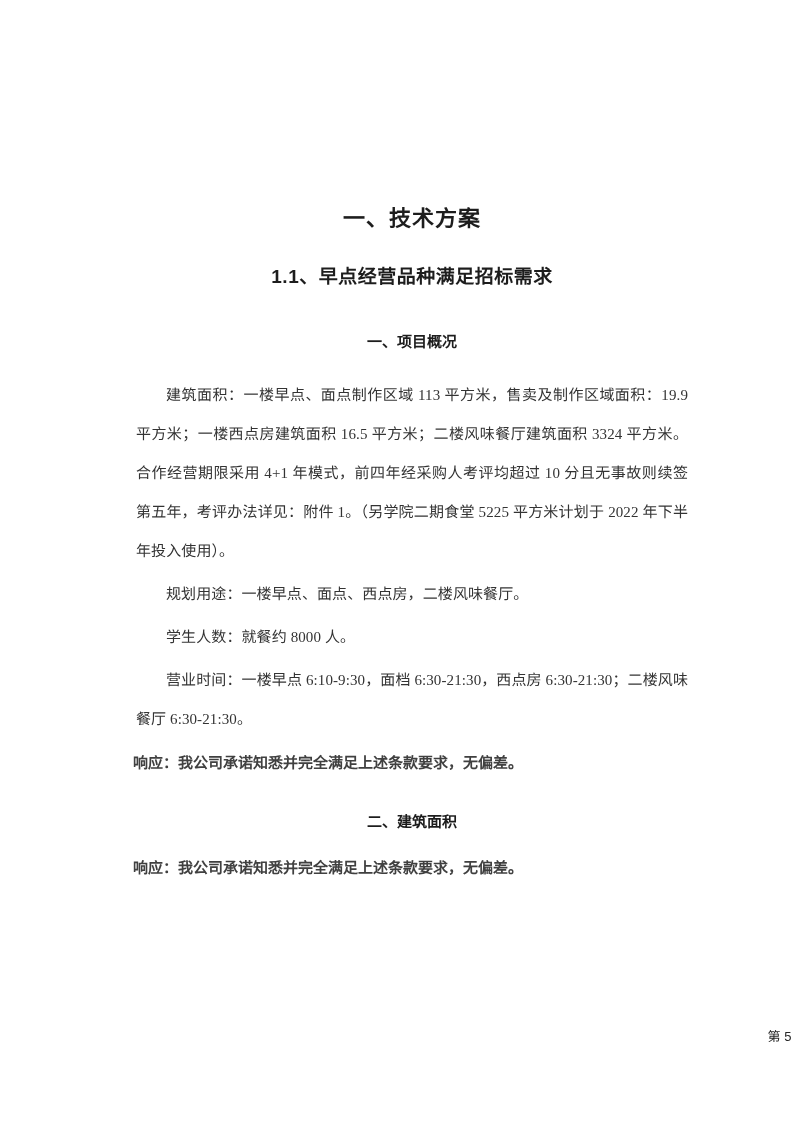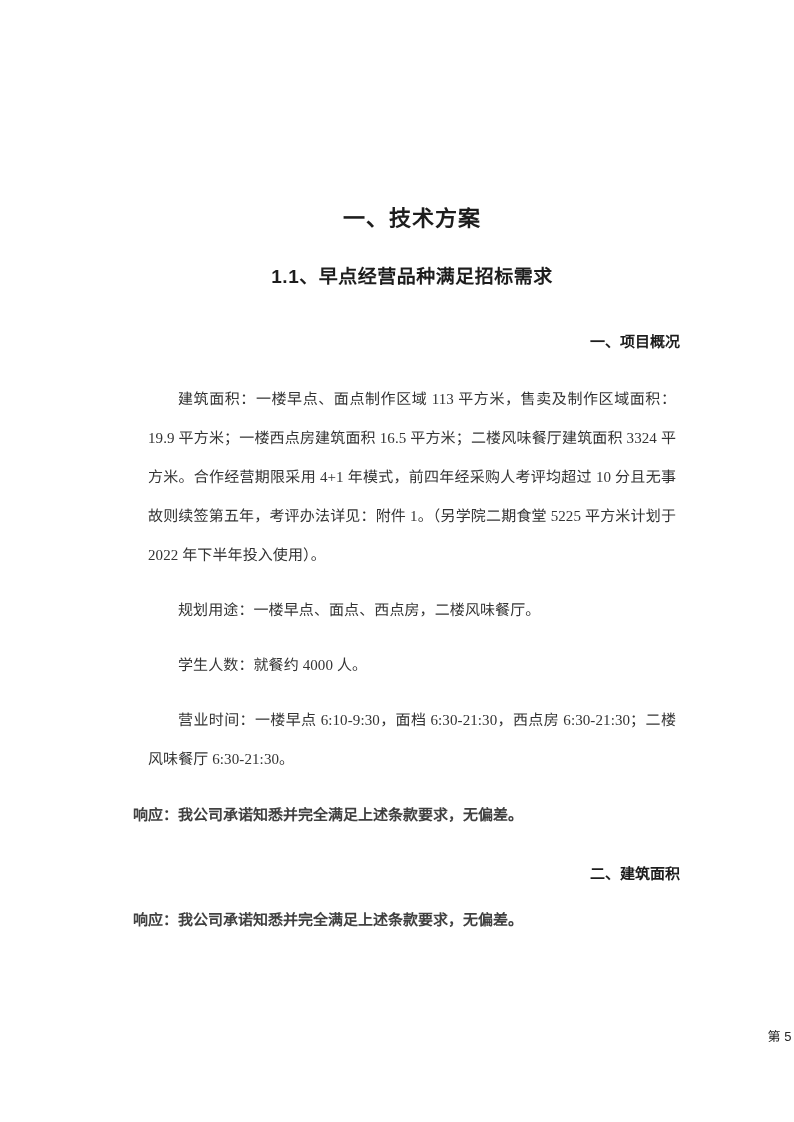--- a/index.html
+++ b/index.html
@@ -55,35 +55,35 @@
     font-weight: bold;
     letter-spacing: 0.5px;
     line-height: 34px;
     color: #1d1d1d;
     font-family: "Liberation Sans", "DejaVu Sans", sans-serif;
   }
 
   .section-heading {
     margin: 12px;
     padding-top: 22px;
-    text-align: right;
+    text-align: center;
     font-size: 15px;
     font-weight: bold;
     line-height: 28px;
     color: #1d1d1d;
     font-family: "Liberation Sans", "DejaVu Sans", sans-serif;
   }
 
   .section-heading.tight {
     padding-top: 14px;
   }
 
   
   .para {
-    margin: 16px;
+    margin: 4px;
     font-size: 15px;
     line-height: 39px;
     text-align: justify;
     text-justify: inter-ideograph;
     color: #333333;
     letter-spacing: 0.1px;
   }
 
   .para.indent {
     text-indent: 2em;
@@ -125,21 +125,21 @@
     <h1 class="doc-title">一、技术方案</h1>
 
     <h2 class="doc-subtitle">1.1、早点经营品种满足招标需求</h2>
 
     <h3 class="section-heading">一、项目概况</h3>
 
     <p class="para indent para-gap">建筑面积：一楼早点、面点制作区域 113 平方米，售卖及制作区域面积：19.9 平方米；一楼西点房建筑面积 16.5 平方米；二楼风味餐厅建筑面积 3324 平方米。合作经营期限采用 4+1 年模式，前四年经采购人考评均超过 10 分且无事故则续签第五年，考评办法详见：附件 1。（另学院二期食堂 5225 平方米计划于 2022 年下半年投入使用）。</p>
 
     <p class="para indent">规划用途：一楼早点、面点、西点房，二楼风味餐厅。</p>
 
-    <p class="para indent">学生人数：就餐约 4000 人。</p>
+    <p class="para indent">学生人数：就餐约 8000 人。</p>
 
     <p class="para indent">营业时间：一楼早点 6:10-9:30，面档 6:30-21:30，西点房 6:30-21:30；二楼风味餐厅 6:30-21:30。</p>
 
     <p class="response">响应：我公司承诺知悉并完全满足上述条款要求，无偏差。</p>
 
     <h3 class="section-heading tight">二、建筑面积</h3>
 
 
     <p class="response">响应：我公司承诺知悉并完全满足上述条款要求，无偏差。</p>
 

